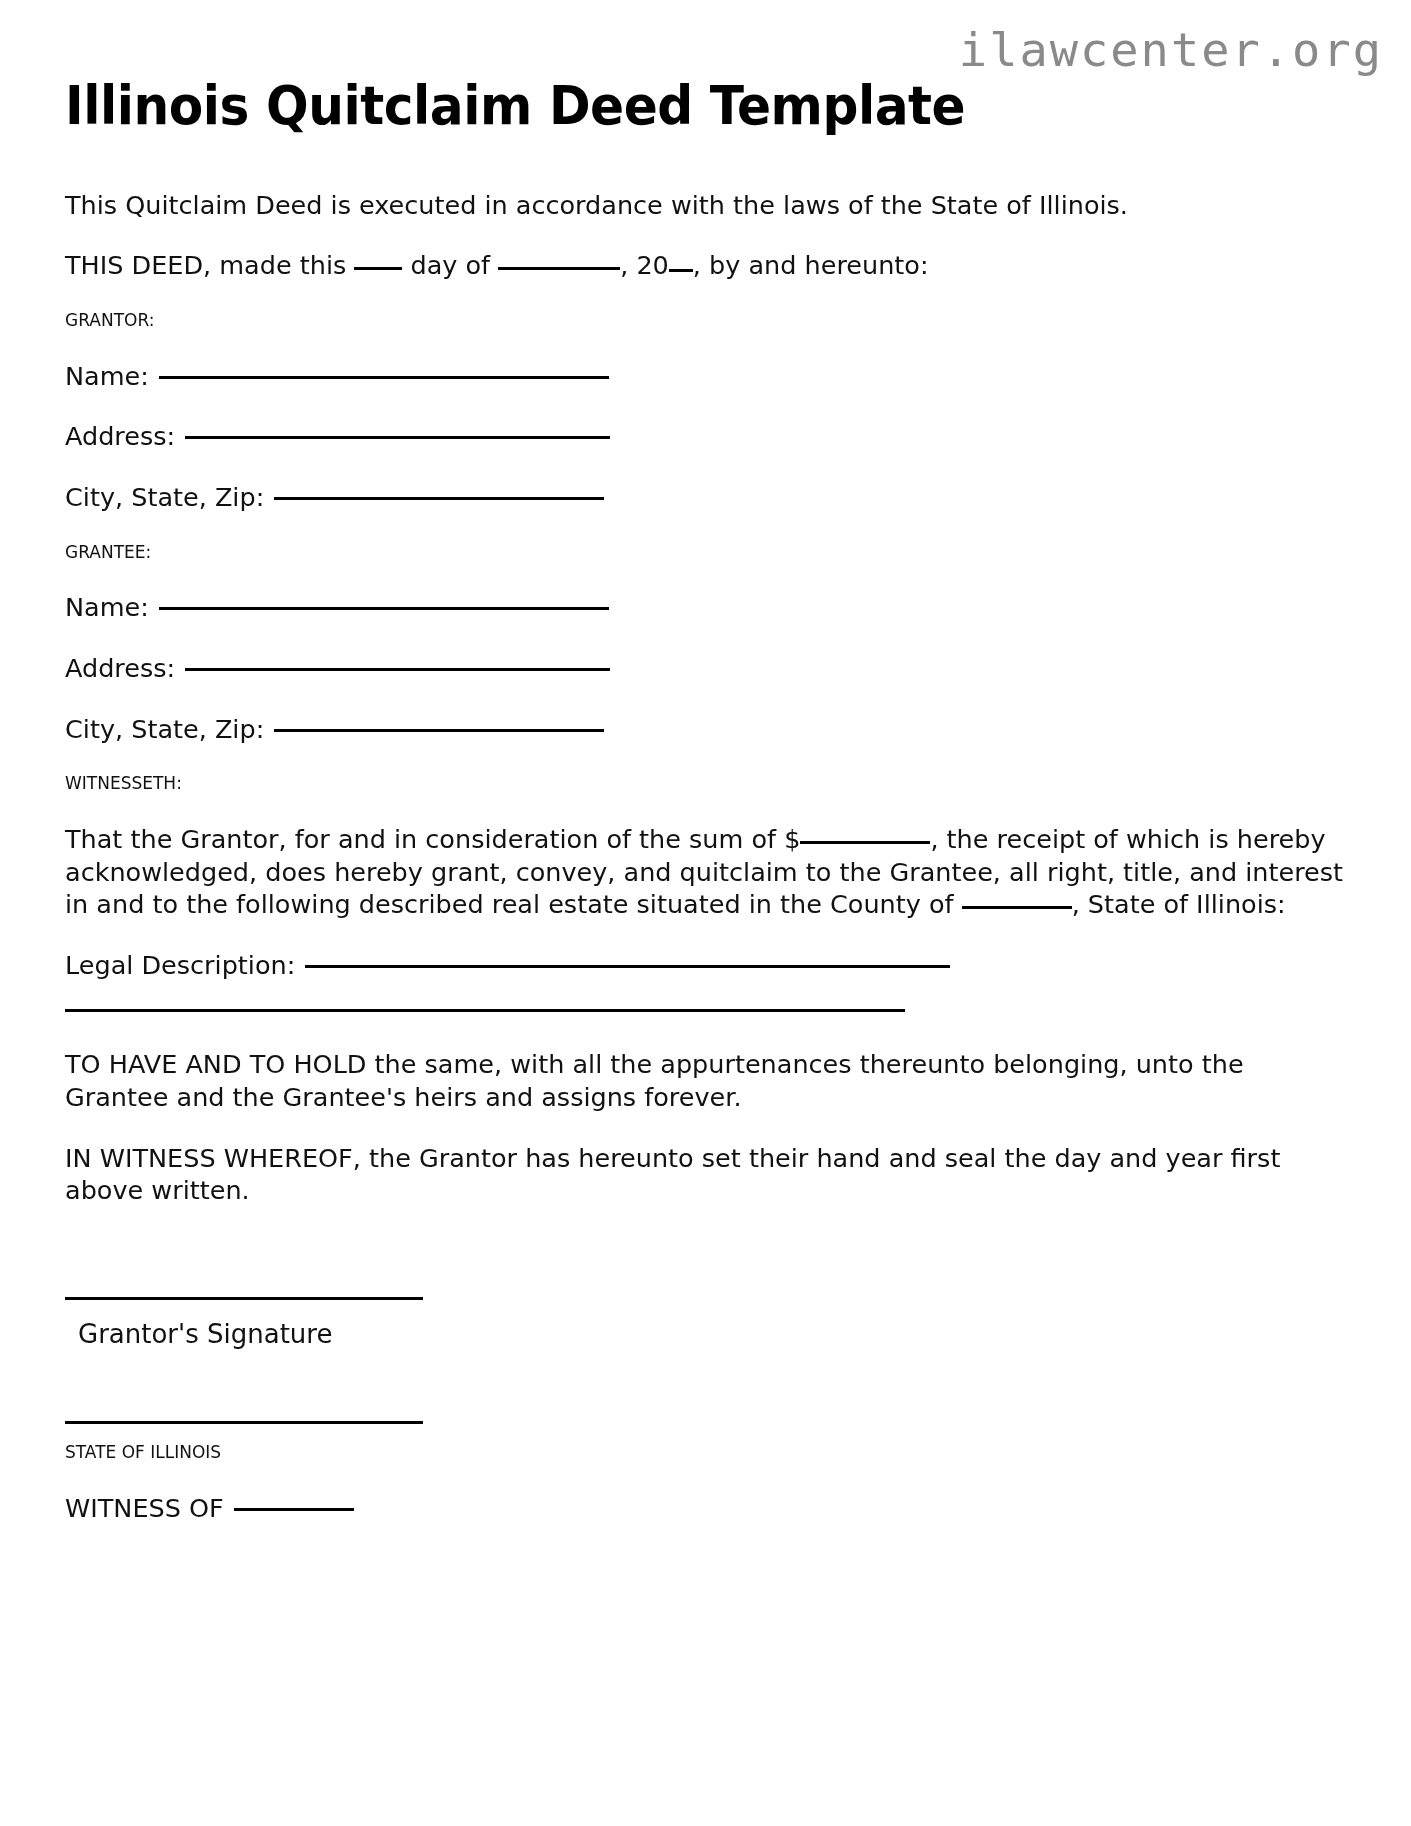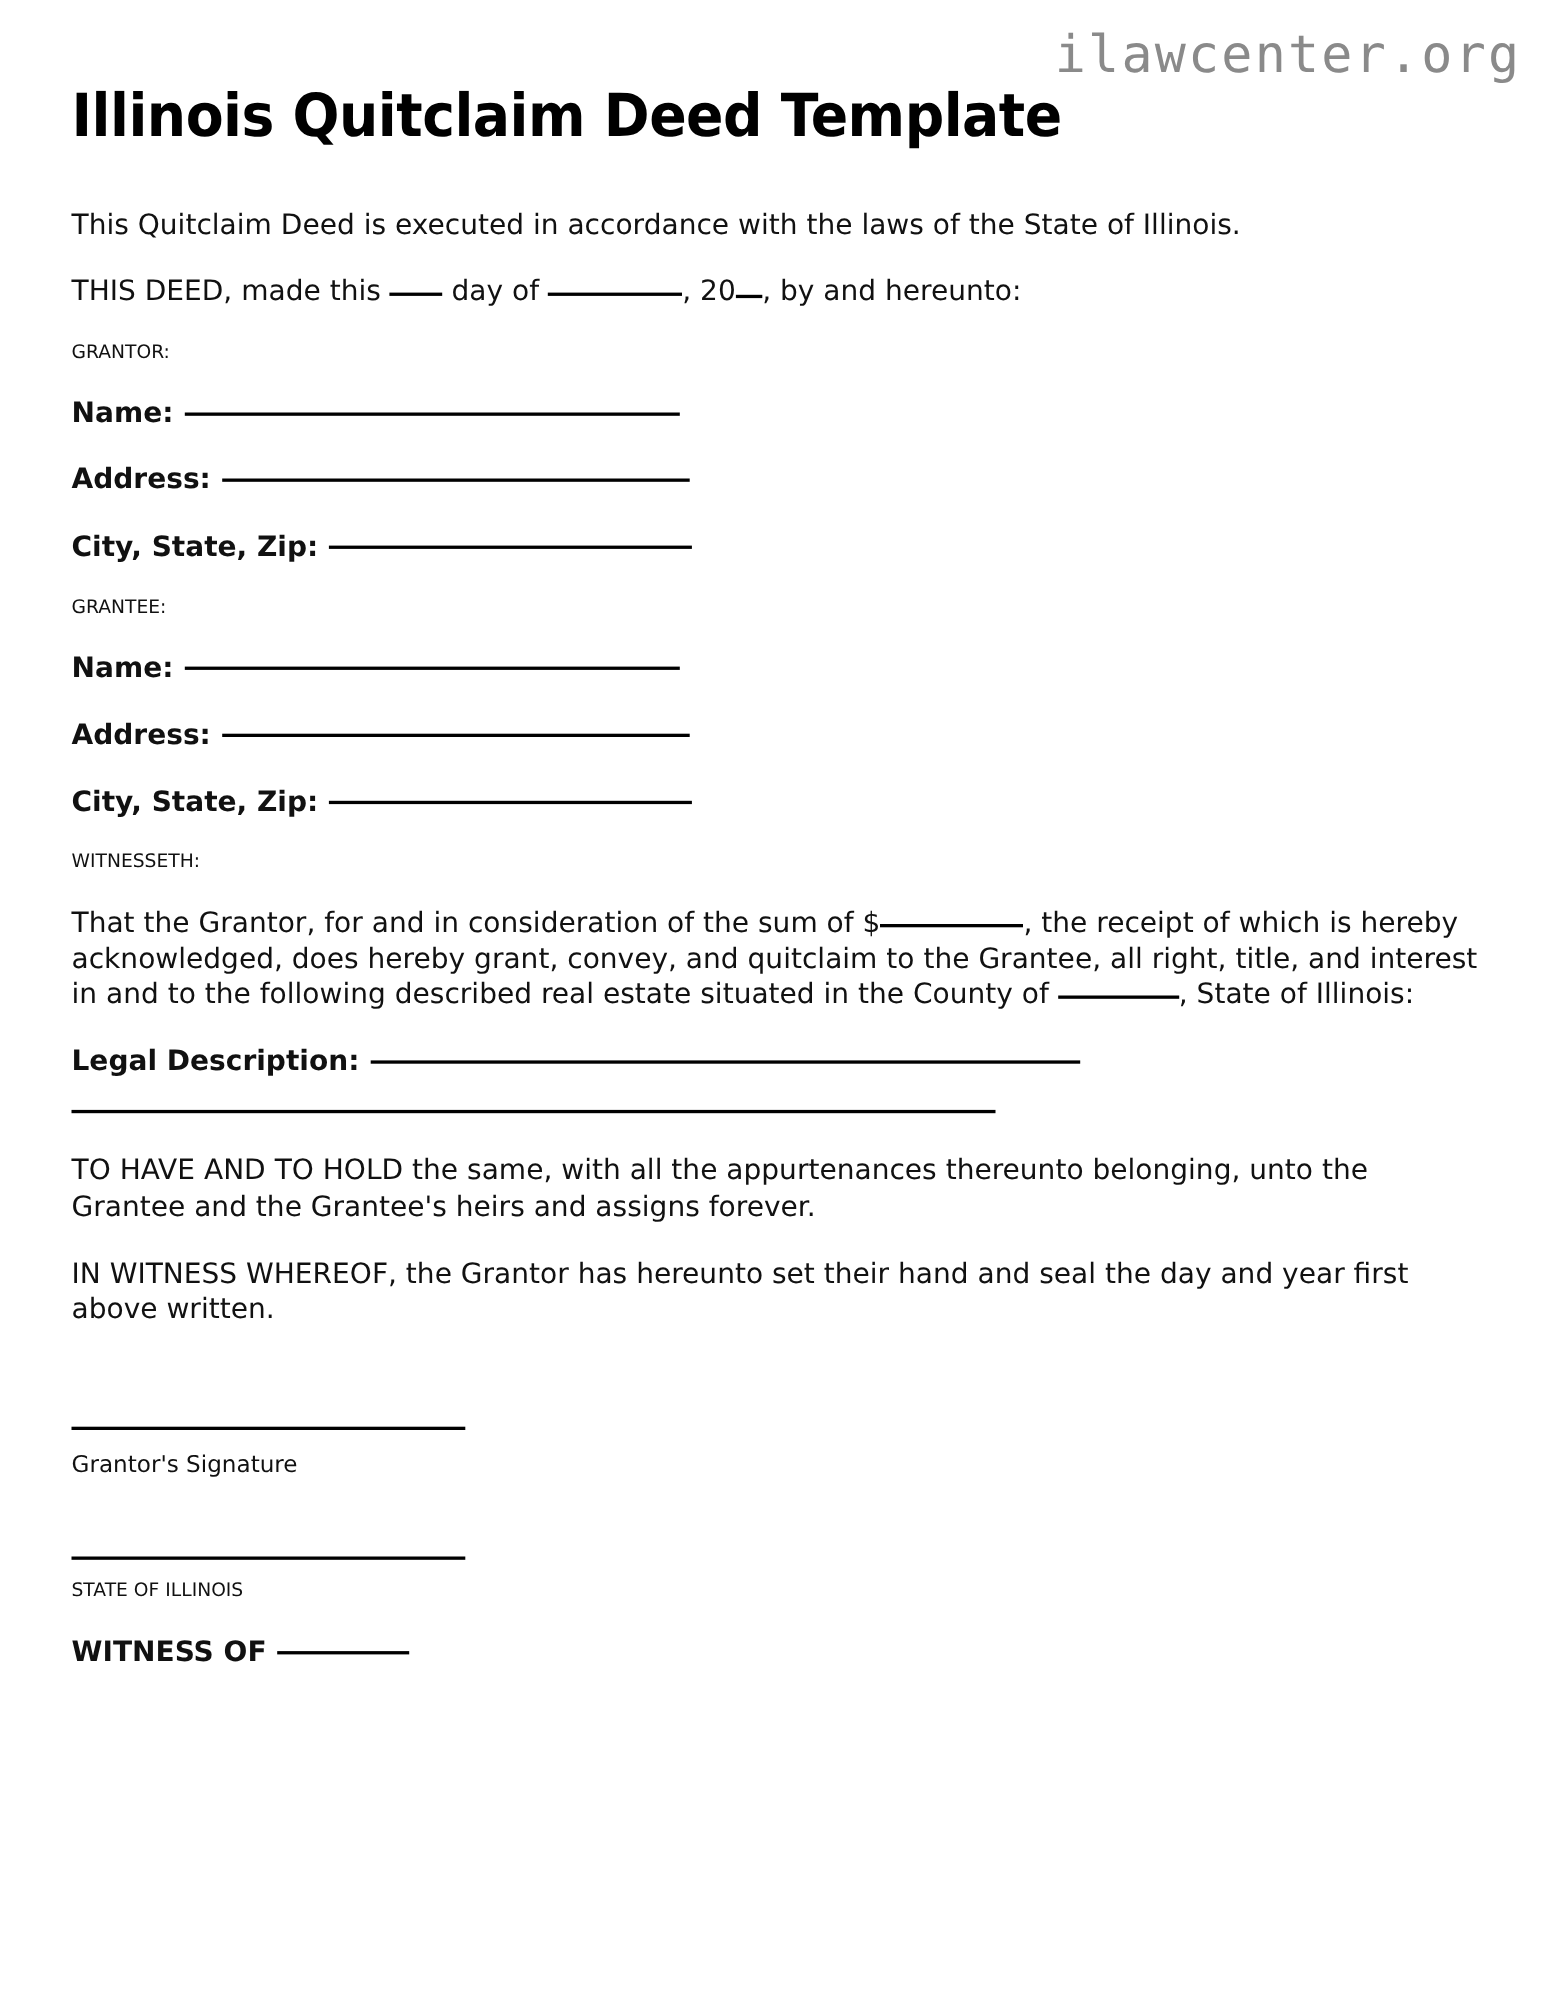--- a/index.html
+++ b/index.html
@@ -63,21 +63,21 @@
     line-height: 1.28;
   }
   .field-row {
     font-size: 25.5px;
     line-height: 1.28;
     margin: 0 0 28px 0;
     display: flex;
     align-items: baseline;
     white-space: nowrap;
   }
-  .field-label { flex: 0 0 auto; font-weight: bold; }
+  .field-label { flex: 0 0 auto; }
   .rule {
     display: inline-block;
     border-bottom: 3.5px solid #000;
     margin-left: 10px;
     position: relative;
     top: -6px;
   }
   .rule-name    { width: 450px; }
   .rule-address { width: 425px; }
   .rule-csz     { width: 330px; }
@@ -106,23 +106,23 @@
   }
   .blank-day   { width: 48px; }
   .blank-month { width: 122px; }
   .blank-yr    { width: 24px; top: -2px; }
   .blank-sum   { width: 130px; }
   .blank-cty   { width: 110px; }
   .blank-county-of { width: 120px; }
   .spacer-lg { height: 62px; }
   .spacer-md { height: 42px; }
   .label-plain {
-    font-size: 21px;
-    line-height: 1.28;
-    margin: 0 0 28px 0;
+    font-size: 26px;
+    line-height: 1.28;
+    margin: 0 0 28px 13px;
   }
 </style>
 </head>
 <body>
 
 <div class="page">
 
   <div class="watermark">ilawcenter.org</div>
 
   <div class="content">

